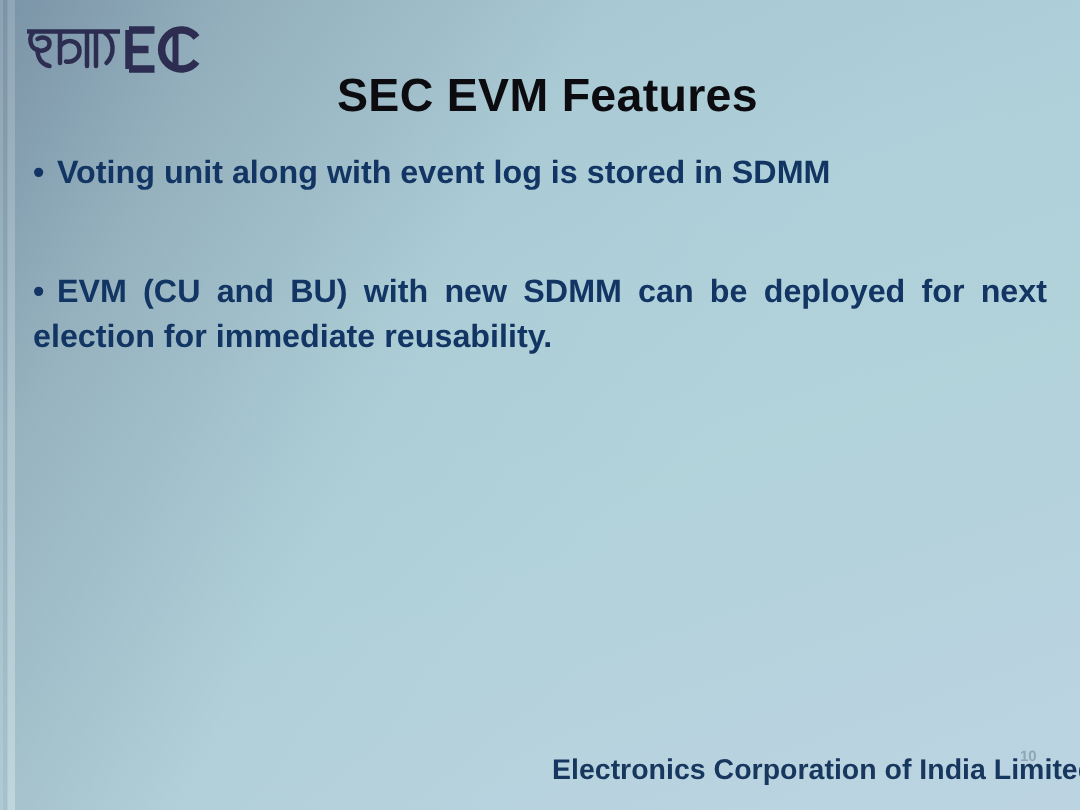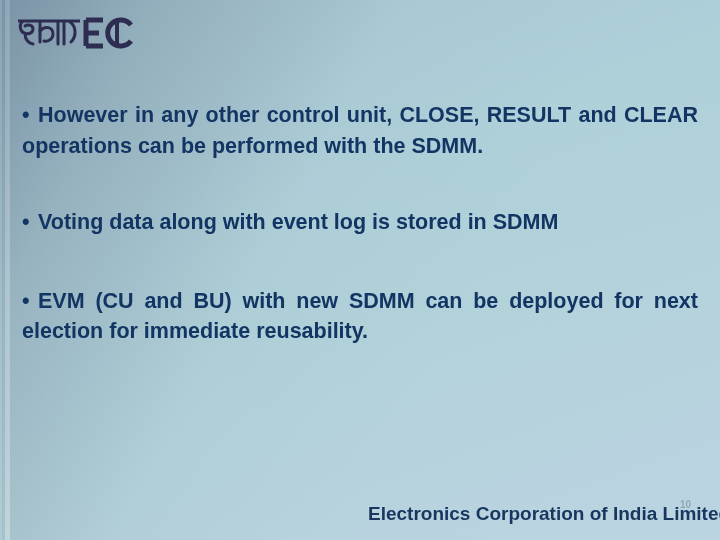--- a/index.html
+++ b/index.html
@@ -160,29 +160,27 @@
 
       <path d="M72 7 h17 M72 7 v26 M72 20 h13 M72 33 h17" stroke="#2d2d52" stroke-width="5" fill="none" stroke-linejoin="miter"></path>
 
       <path d="M117 12 a13 13 0 1 0 0 16" stroke="#2d2d52" stroke-width="5" fill="none" stroke-linecap="butt"></path>
 
       <path d="M103 7 v26" stroke="#2d2d52" stroke-width="4" fill="none"></path>
     </svg>
   </div>
 
 
+  <div class="slide-title">SEC EVM Features</div>
 
   <div class="body-area">
 
-    <p class="bullet bullet-1">
-      <span class="marker">•</span><span>However in any other control unit,  CLOSE, RESULT and CLEAR operations can be performed with the SDMM.</span>
-    </p>
 
     <p class="bullet bullet-2">
-      <span class="marker">•</span><span>Voting data along with event log is stored in SDMM</span>
+      <span class="marker">•</span><span>Voting unit along with event log is stored in SDMM</span>
     </p>
 
     <p class="bullet bullet-3">
       <span class="marker">•</span><span>EVM (CU and BU) with new SDMM can be deployed for next election for immediate reusability.</span>
     </p>
 
   </div>
 
   <div class="footer">Electronics Corporation of India Limited</div>
 

